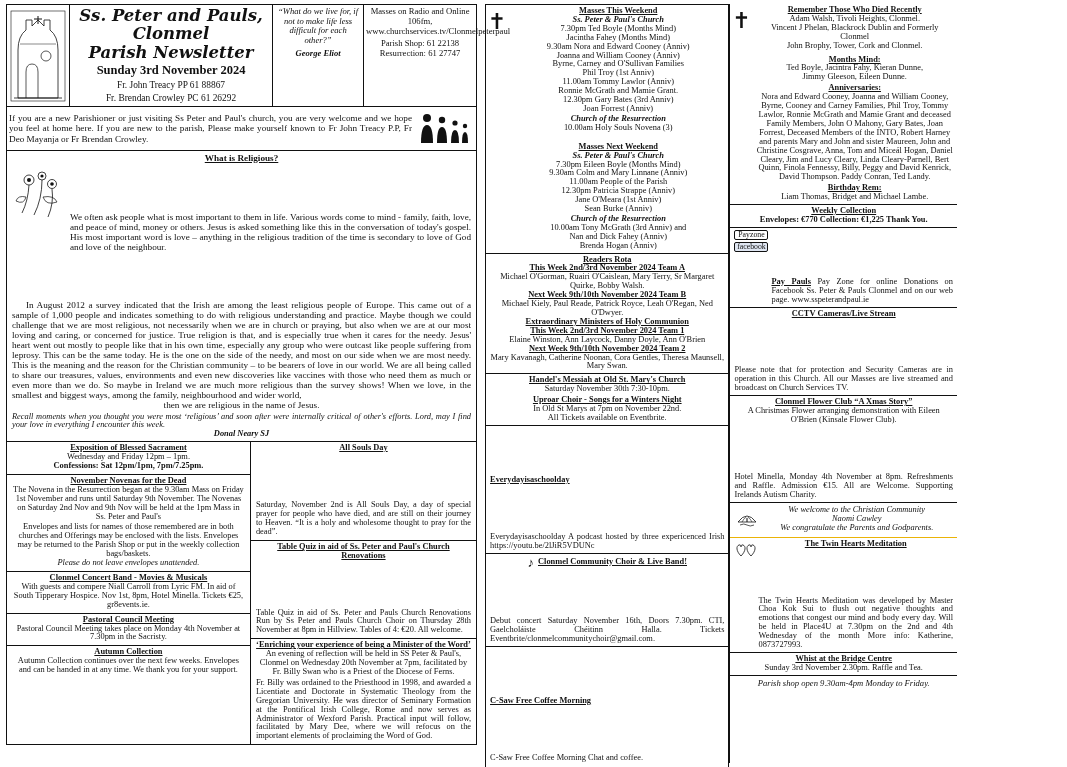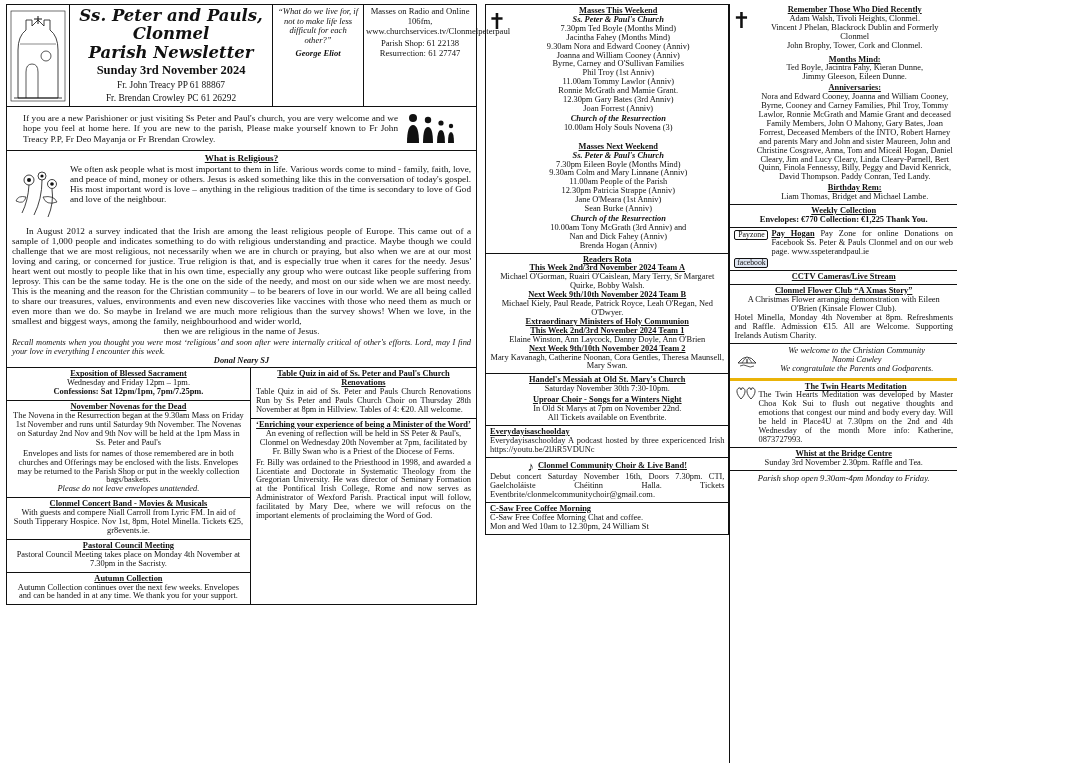--- a/index.html
+++ b/index.html
@@ -9,36 +9,36 @@
     color:#111;
     overflow:hidden;
   }
   .page{position:relative;width:963px;height:767px;display:flex;}
   .col{box-sizing:border-box;}
   .left{width:533px;padding:4px 4px 4px 6px;}
   .right{width:534px;padding:4px 6px 4px 4px;}
   .box{border:1px solid #111;box-sizing:border-box;}
   .pad{padding:2px 4px;}
   .center{text-align:center;}
-  .just{text-align:justify;}
+  .just{text-align:justify;margin-top:48px;}
   .ttl{font-weight:bold;text-decoration:underline;text-align:center;}
   .small{font-size:9.2px;line-height:1.08;}
   .xsmall{font-size:8.4px;line-height:1.06;}
   .tiny{font-size:7.8px;line-height:1.05;}
   .ital{font-style:italic;}
   .b{font-weight:bold;}
   .hdrwrap{display:flex;border:1px solid #111;}
   .hdr-logo{width:62px;border-right:1px solid #111;display:flex;align-items:center;justify-content:center;}
   .hdr-mid{flex:1;text-align:center;padding:2px 2px;}
   .hdr-q{width:86px;border-left:1px solid #111;border-right:1px solid #111;text-align:center;font-size:8.6px;line-height:1.12;padding:2px 2px;}
   .hdr-r{width:108px;text-align:center;font-size:8.6px;line-height:1.15;padding:2px 2px;}
   .title1{font-family:"DejaVu Serif", serif;font-style:italic;font-weight:bold;font-size:16.5px;line-height:1.12;}
   .title2{font-weight:bold;font-size:12.5px;margin-top:1px;}
   .title3{font-size:9.4px;margin-top:2px;line-height:1.15;}
-  .welcome{border:1px solid #111;border-top:none;display:flex;align-items:center;font-size:9.2px;line-height:1.14;padding:3px 16px;}
+  .welcome{border:1px solid #111;border-top:none;display:flex;align-items:center;font-size:9.2px;line-height:1.14;padding:3px 2px;}
   .welcome .txt{flex:1;text-align:justify;}
   .welcome .fam{width:62px;text-align:center;}
   .relwrap{border:1px solid #111;border-top:none;padding:3px 5px 2px 5px;}
   .relflex{display:flex;}
   .relflex .flower{width:58px;padding-top:2px;}
   .relflex .body{flex:1;}
   .twocol{display:flex;border:1px solid #111;border-top:none;}
   .twocol > div{box-sizing:border-box;}
   .lcol{width:52%;border-right:1px solid #111;}
   .rcol{width:48%;}
@@ -163,20 +163,24 @@
         </div>
 
         <div class="sec">
           <div class="ttl xsmall">Autumn Collection</div>
           <div class="xsmall center">Autumn Collection continues over the next few weeks. Envelopes and can be handed in at any time. We thank you for your support.</div>
         </div>
 
       </div>
 
       <div class="rcol">
+        <div class="sec">
+          <div class="ttl xsmall">All Souls Day</div>
+          <div class="xsmall just">Saturday, November 2nd is All Souls Day, a day of special prayer for people who have died, and are still on their journey to Heaven. “It is a holy and wholesome thought to pray for the dead”.</div>
+        </div>
         <div class="sec">
           <div class="ttl xsmall">Table Quiz in aid of Ss. Peter and Paul's Church Renovations</div>
           <div class="xsmall just">Table Quiz in aid of Ss. Peter and Pauls Church Renovations Run by Ss Peter and Pauls Church Choir on Thursday 28th November at 8pm in Hillview. Tables of 4: €20. All welcome.</div>
         </div>
         <div class="sec">
           <div class="ttl xsmall">‘Enriching your experience of being a Minister of the Word’</div>
           <div class="xsmall center">An evening of reflection will be held in SS Peter &amp; Paul's, Clonmel on Wednesday 20th November at 7pm, facilitated by Fr. Billy Swan who is a Priest of the Diocese of Ferns.</div>
           <div class="xsmall just" style="margin-top:2px">Fr. Billy was ordained to the Priesthood in 1998, and awarded a Licentiate and Doctorate in Systematic Theology from the Gregorian University. He was director of Seminary Formation at the Pontifical Irish College, Rome and now serves as Administrator of Wexford Parish.  Practical input will follow, facilitated by Mary Dee, where we will refocus on the important elements of proclaiming the Word of God.</div>
         </div>
       </div>
@@ -285,40 +289,41 @@
           </div>
         </div>
 
         <div class="pad" style="border-bottom:1px solid #111">
           <div class="ttl xsmall">Weekly Collection</div>
           <div class="xsmall center b">Envelopes: €770 Collection: €1,225 Thank You.</div>
         </div>
 
         <div style="border-bottom:1px solid #111;display:flex;padding:2px 4px;">
           <div class="mini-ic">
-            <div class="tiny" style="border:1px solid #111;border-radius:2px;margin-bottom:18px">Payzone</div>
+            <div class="tiny" style="border:1px solid #111;border-radius:2px;margin-bottom:2px">Payzone</div>
             <div class="tiny" style="border:1px solid #111;border-radius:2px;background:#dfe6f2">facebook</div>
           </div>
           <div class="fs xsmall just" style="padding-left:3px">
-            <span class="b" style="text-decoration:underline">Pay Hogan</span>
+            <span class="b" style="text-decoration:underline">Pay Pauls</span>
             <span>Pay Zone for online Donations on Facebook Ss. Peter &amp; Pauls Clonmel and on our web page. www.sspeterandpaul.ie</span>
           </div>
         </div>
 
         <div class="pad" style="border-bottom:1px solid #111">
           <div class="ttl xsmall">CCTV Cameras/Live Stream</div>
+          <div class="xsmall just">Please note that for protection and Security Cameras are in operation in this Church. All our Masses are live streamed and broadcast on Church Services TV.</div>
         </div>
 
         <div class="pad" style="border-bottom:1px solid #111">
           <div class="ttl xsmall">Clonmel Flower Club “A Xmas Story”</div>
           <div class="xsmall center">A Christmas Flower arranging demonstration with Eileen O'Brien (Kinsale Flower Club).</div>
           <div class="xsmall just">Hotel Minella, Monday 4th November at 8pm. Refreshments and Raffle. Admission €15. All are Welcome. Supporting Irelands Autism Charity.</div>
         </div>
 
-        <div style="border-bottom:3px solid #eab308;display:flex;padding:3px 4px;align-items:center;">
+        <div style="border-bottom:1px solid #eab308;display:flex;padding:3px 4px;align-items:center;">
           <div style="width:26px;text-align:center">
             <svg width="24" height="24" viewBox="0 0 24 24">
               <path d="M3 16 Q12 4 21 16 Z" fill="none" stroke="#111" stroke-width="0.8"></path>
               <path d="M7 16 Q12 7 12 16 M12 16 Q12 7 17 16" fill="none" stroke="#111" stroke-width="0.6"></path>
               <path d="M5 19 Q9 17 12 19 Q15 21 19 19" fill="none" stroke="#111" stroke-width="0.7"></path>
             </svg>
           </div>
           <div class="fs ital xsmall center">
             <div>We welcome to the Christian Community</div>
             <div>Naomi Cawley</div>

